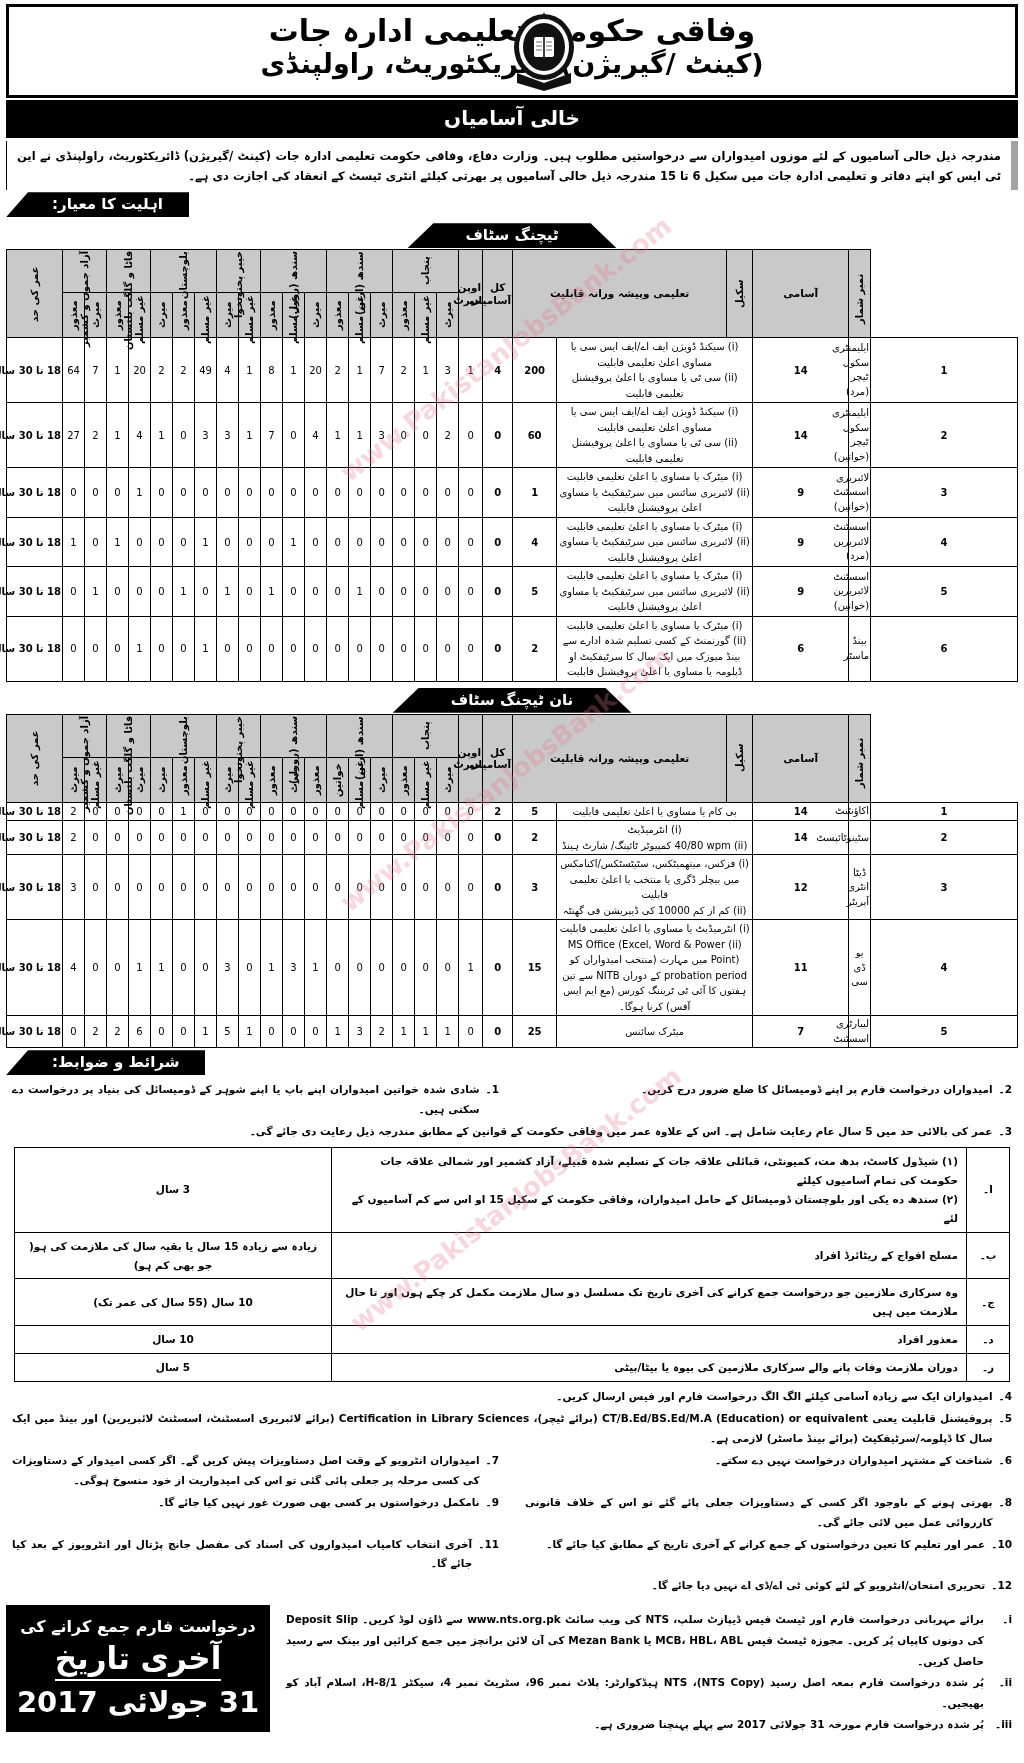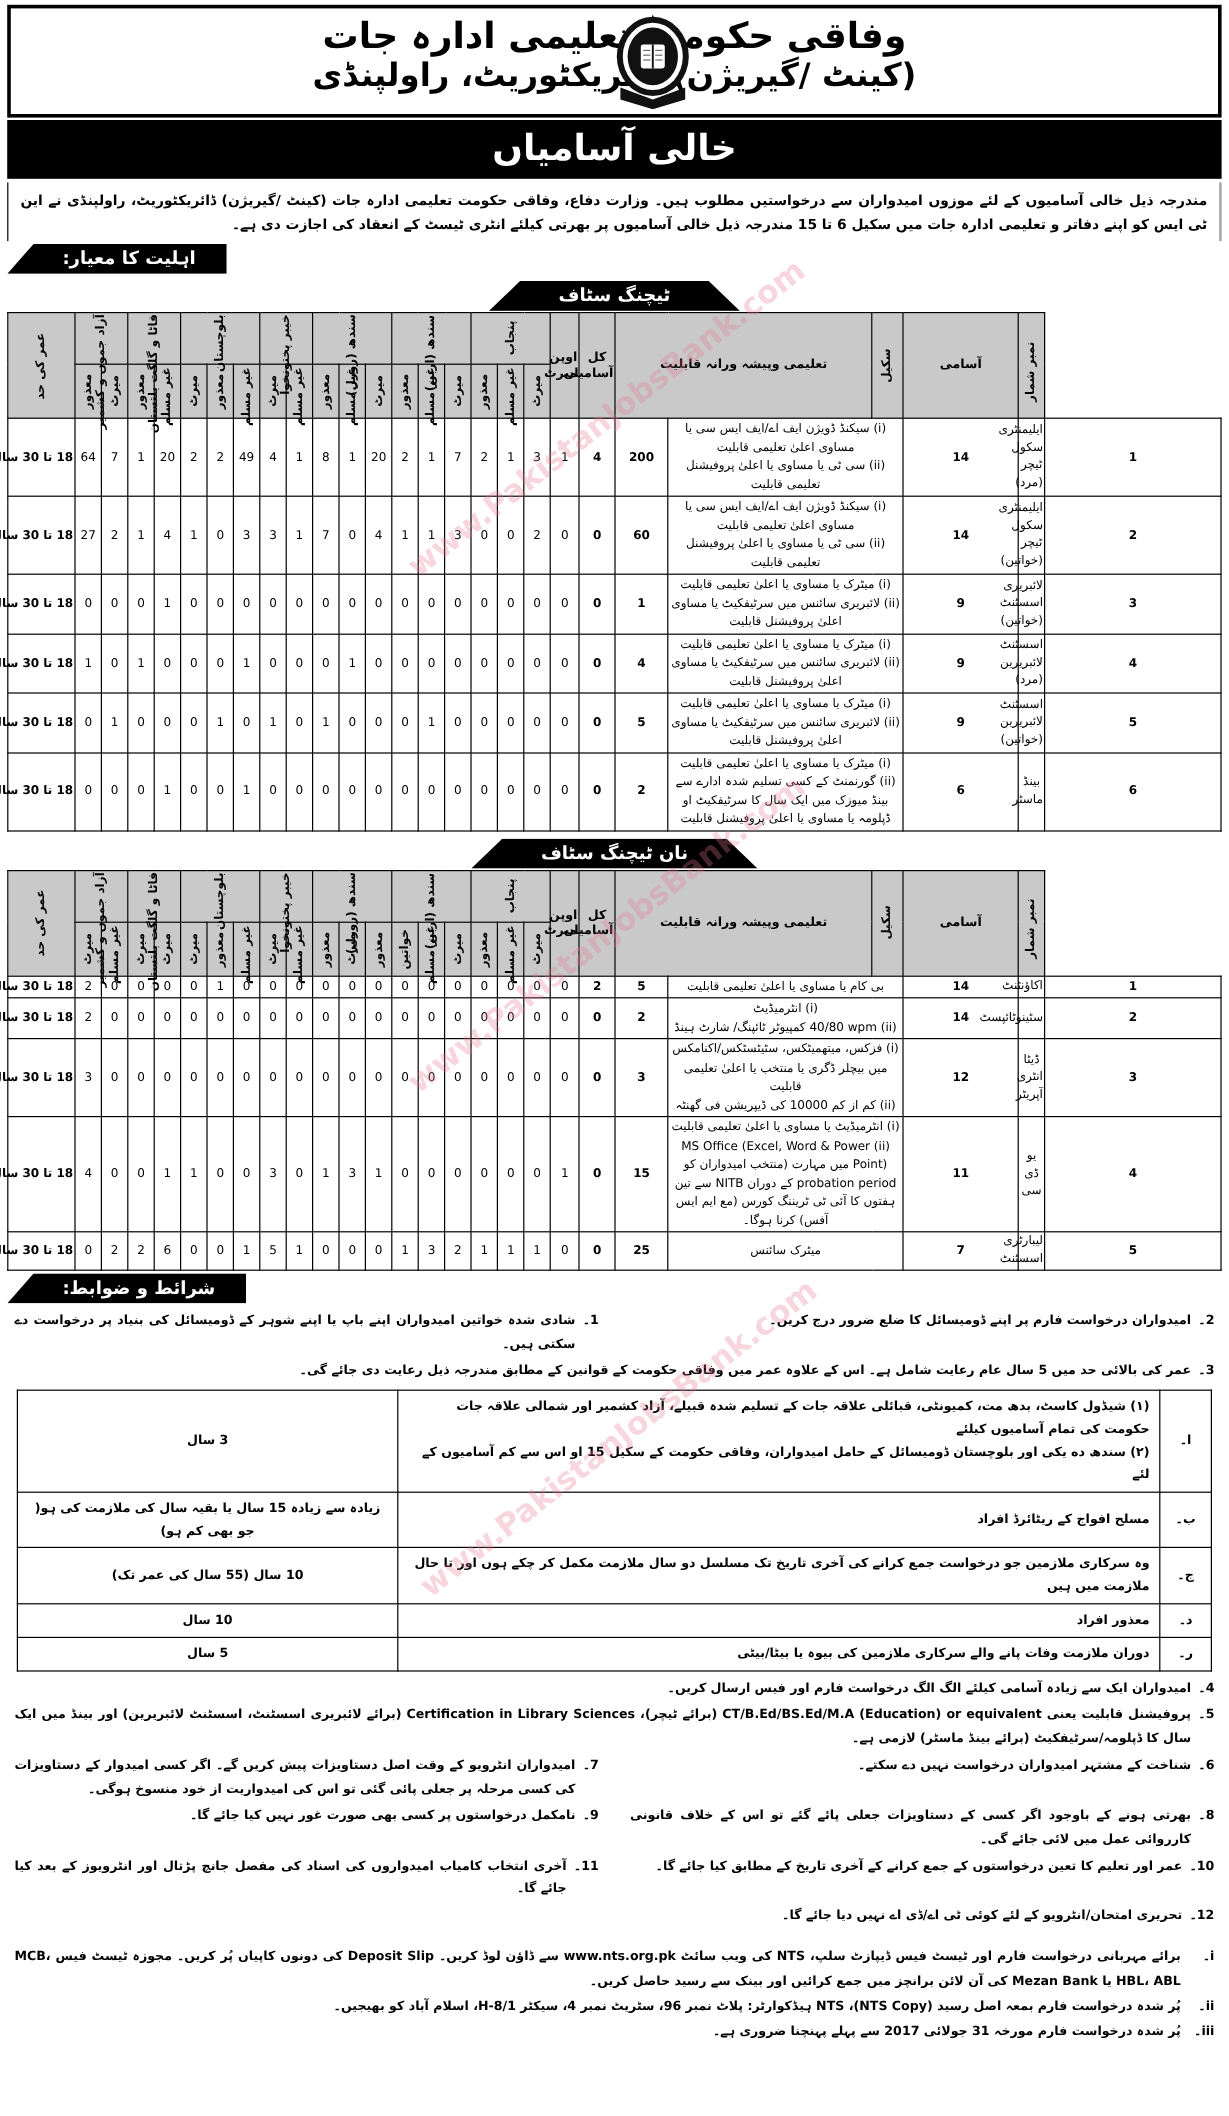--- a/index.html
+++ b/index.html
@@ -21,27 +21,27 @@
   .mast-l1{font-size:30px;letter-spacing:.5px;}
   .mast-l2{font-size:27px;letter-spacing:.5px;}
   .crest{
     position:absolute;top:4px;left:496px;width:78px;height:80px;
   }
   .crest svg{display:block;}
 
   
   .banner-black{
     background:#000;color:#fff;margin:2px 6px 0 6px;
-    text-align:center;font-weight:bold;font-size:30px;
+    text-align:center;font-weight:bold;font-size:20px;
     direction:rtl;padding:6px 0 8px 0;letter-spacing:1px;
   }
 
   
   .intro{
-    margin:3px 6px 0 6px;border-left:1px solid #000;border-right:2px solid #a3a3a3;
+    margin:3px 6px 0 6px;border-left:1px solid #000;border-right:7px solid #a3a3a3;
     direction:rtl;text-align:justify;font-size:11.5px;line-height:1.75;
     padding:5px 10px 4px 10px;font-weight:bold;
   }
 
   
   .tabhead{
     margin:2px 6px 0 6px;display:flex;justify-content:flex-start;
   }
   .tabhead .blk{
     background:#000;color:#fff;font-weight:bold;font-size:15px;
@@ -937,20 +937,25 @@
       </div>
       <div class="cond-row">
         <div class="it">
           <span class="nm">12۔</span>
           <span class="tx">تحریری امتحان/انٹرویو کے لئے کوئی ٹی اے/ڈی اے نہیں دیا جائے گا۔</span>
         </div>
       </div>
     </div>
 
   <div class="bottom">
+    <div class="datebox">
+      <div class="d1">درخواست فارم جمع کرانے کی</div>
+      <div class="d2">آخری تاریخ</div>
+      <div class="d3">31 جولائی 2017</div>
+    </div>
     <div class="applyzone">
       <div class="applysteps">
           <div class="srow">
             <div class="rn">i۔</div>
             <div class="rt">برائے مہربانی درخواست فارم اور ٹیسٹ فیس ڈیپازٹ سلپ، NTS کی ویب سائٹ www.nts.org.pk سے ڈاؤن لوڈ کریں۔ Deposit Slip کی دونوں کاپیاں پُر کریں۔ مجوزہ ٹیسٹ فیس MCB، HBL، ABL یا Mezan Bank کی آن لائن برانچز میں جمع کرائیں اور بینک سے رسید حاصل کریں۔</div>
           </div>
           <div class="srow">
             <div class="rn">ii۔</div>
             <div class="rt">پُر شدہ درخواست فارم بمعہ اصل رسید (NTS Copy)، NTS ہیڈکوارٹر: پلاٹ نمبر 96، سٹریٹ نمبر 4، سیکٹر H-8/1، اسلام آباد کو بھیجیں۔</div>
           </div>

